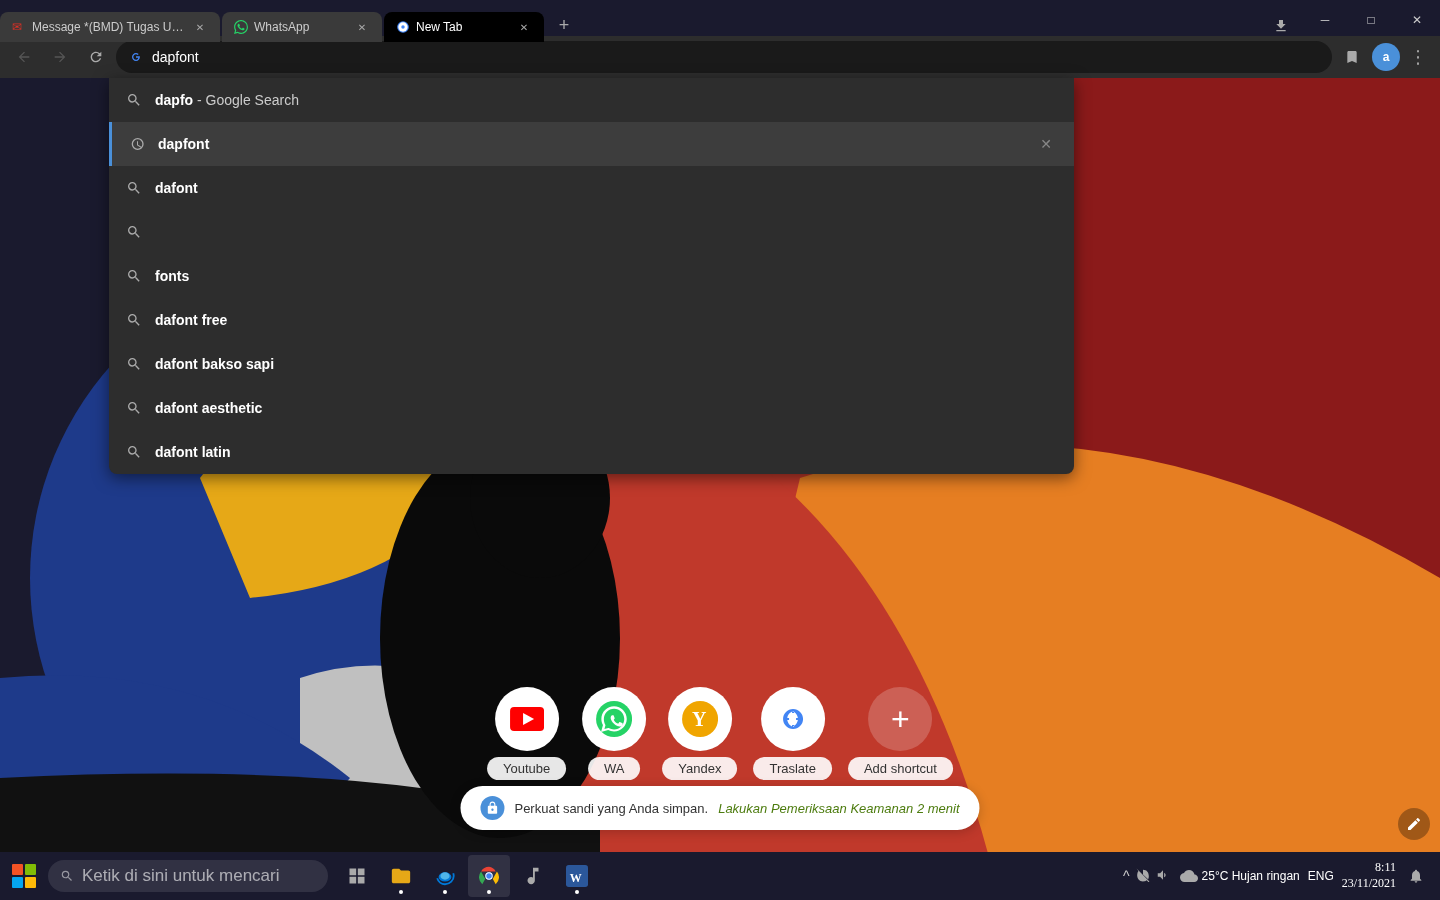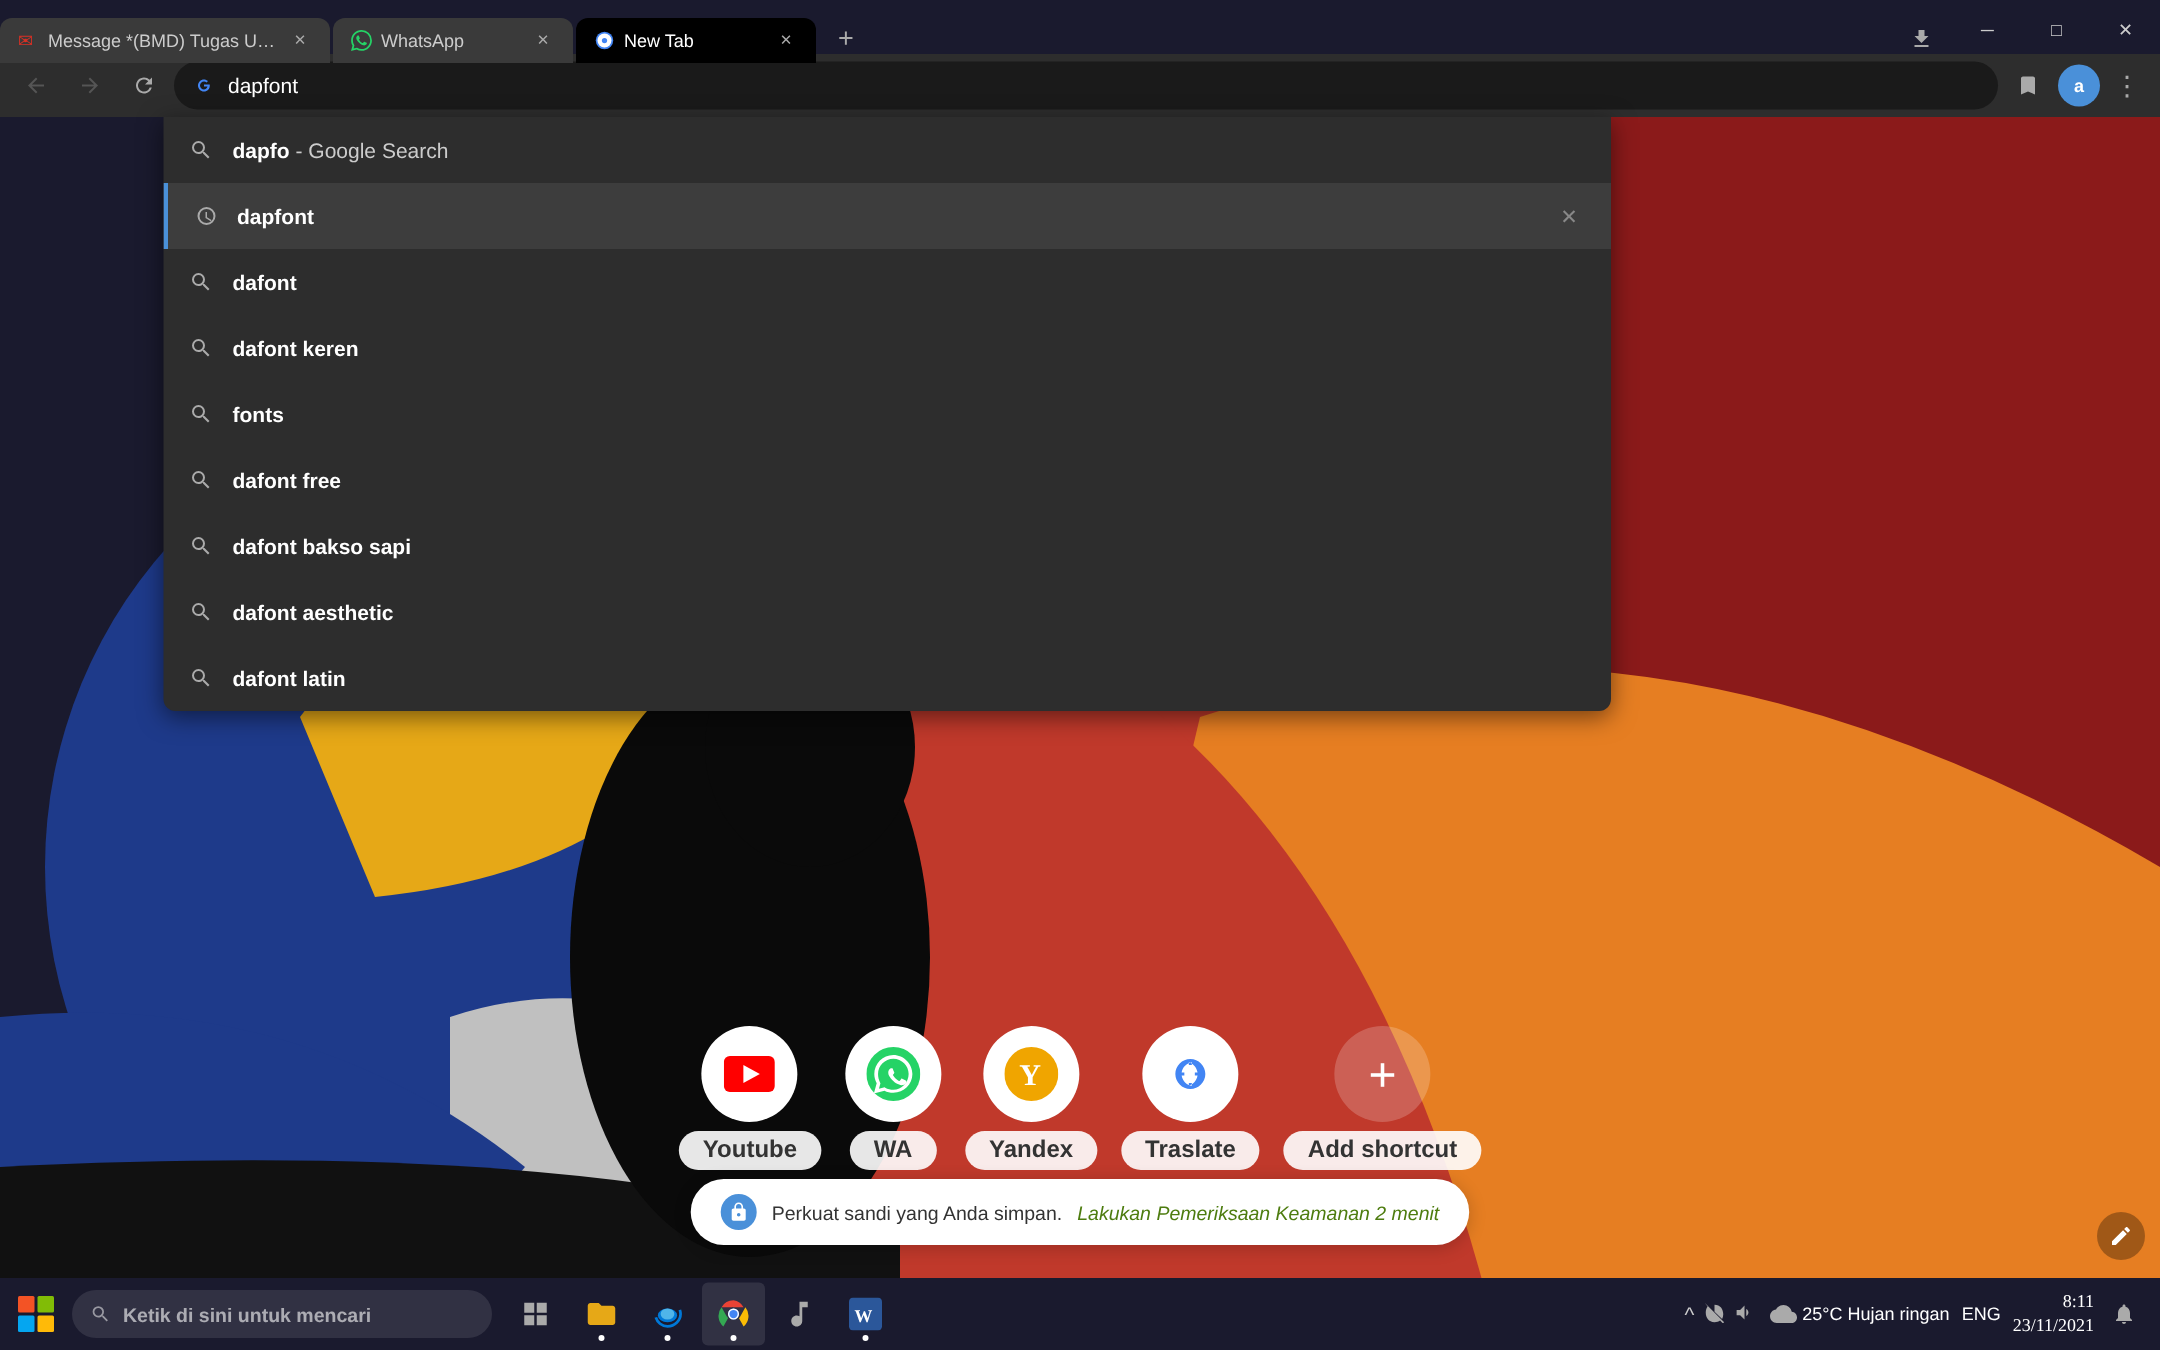--- a/index.html
+++ b/index.html
@@ -260,24 +260,24 @@
       background: rgba(255,255,255,0.15);
       display: flex;
       align-items: center;
       justify-content: center;
       font-size: 28px;
       color: #fff;
     }
     .shortcut-label {
       background: rgba(255,255,255,0.9);
       color: #333;
-      font-size: 16px;
+      font-size: 13px;
       padding: 4px 16px;
       border-radius: 20px;
-      font-weight: 700;
+      font-weight: 400;
     }
     .shortcut-add .shortcut-icon {
       background: rgba(255,255,255,0.15);
       color: #fff;
     }
 
     
     .password-prompt {
       position: absolute;
       bottom: 70px;
@@ -347,22 +347,21 @@
       background: rgba(255,255,255,0.1);
       border-radius: 16px;
       display: flex;
       align-items: center;
       padding: 0 12px;
       gap: 8px;
       cursor: text;
     }
     .taskbar-search-text {
       color: rgba(255,255,255,0.6);
-      font-size: 13px;
-      font-weight: bold;
+      font-size: 17px;
     }
     .taskbar-apps {
       display: flex;
       align-items: center;
       margin-left: 8px;
       gap: 2px;
     }
     .taskbar-app {
       width: 42px;
       height: 42px;
@@ -563,23 +562,20 @@
       <span class="bold">dafont</span>
     </span>
   </div>
 
   <div class="autocomplete-item">
     <span class="autocomplete-icon">
       <svg width="16" height="16" viewBox="0 0 24 24" fill="#aaa">
           <path d="M15.5 14h-.79l-.28-.27A6.471 6.471 0 0016 9.5 6.5 6.5 0 109.5 16c1.61 0 3.09-.59 4.23-1.57l.27.28v.79l5 4.99L20.49 19l-4.99-5zm-6 0C7.01 14 5 11.99 5 9.5S7.01 5 9.5 5 14 7.01 14 9.5 11.99 14 9.5 14z"></path>
         </svg>
     </span>
-    <span class="autocomplete-text">
-      <span class="bold">dafont keren</span>
-    </span>
   </div>
 
   <div class="autocomplete-item">
     <span class="autocomplete-icon">
       <svg width="16" height="16" viewBox="0 0 24 24" fill="#aaa">
           <path d="M15.5 14h-.79l-.28-.27A6.471 6.471 0 0016 9.5 6.5 6.5 0 109.5 16c1.61 0 3.09-.59 4.23-1.57l.27.28v.79l5 4.99L20.49 19l-4.99-5zm-6 0C7.01 14 5 11.99 5 9.5S7.01 5 9.5 5 14 7.01 14 9.5 11.99 14 9.5 14z"></path>
         </svg>
     </span>
     <span class="autocomplete-text">
       <span class="bold">fonts</span>

